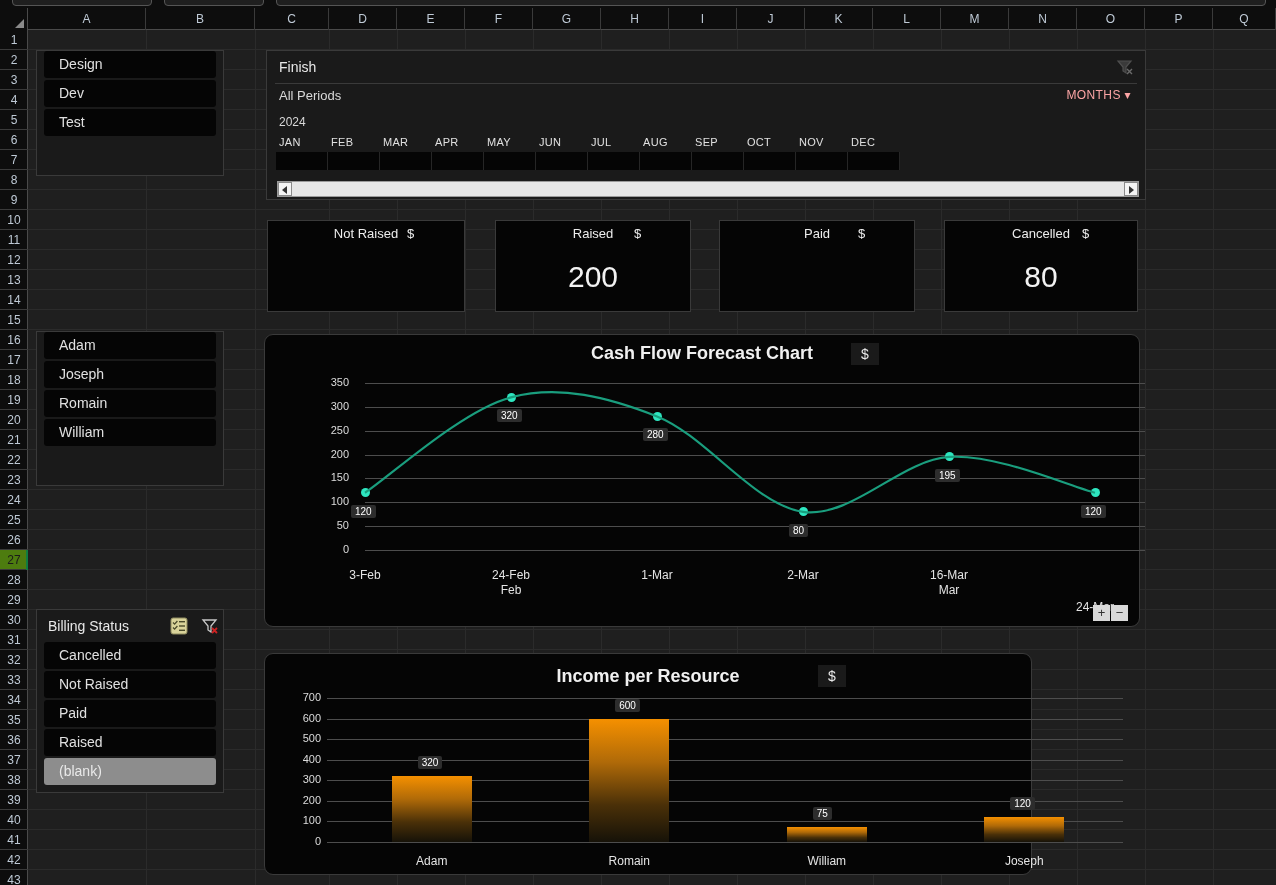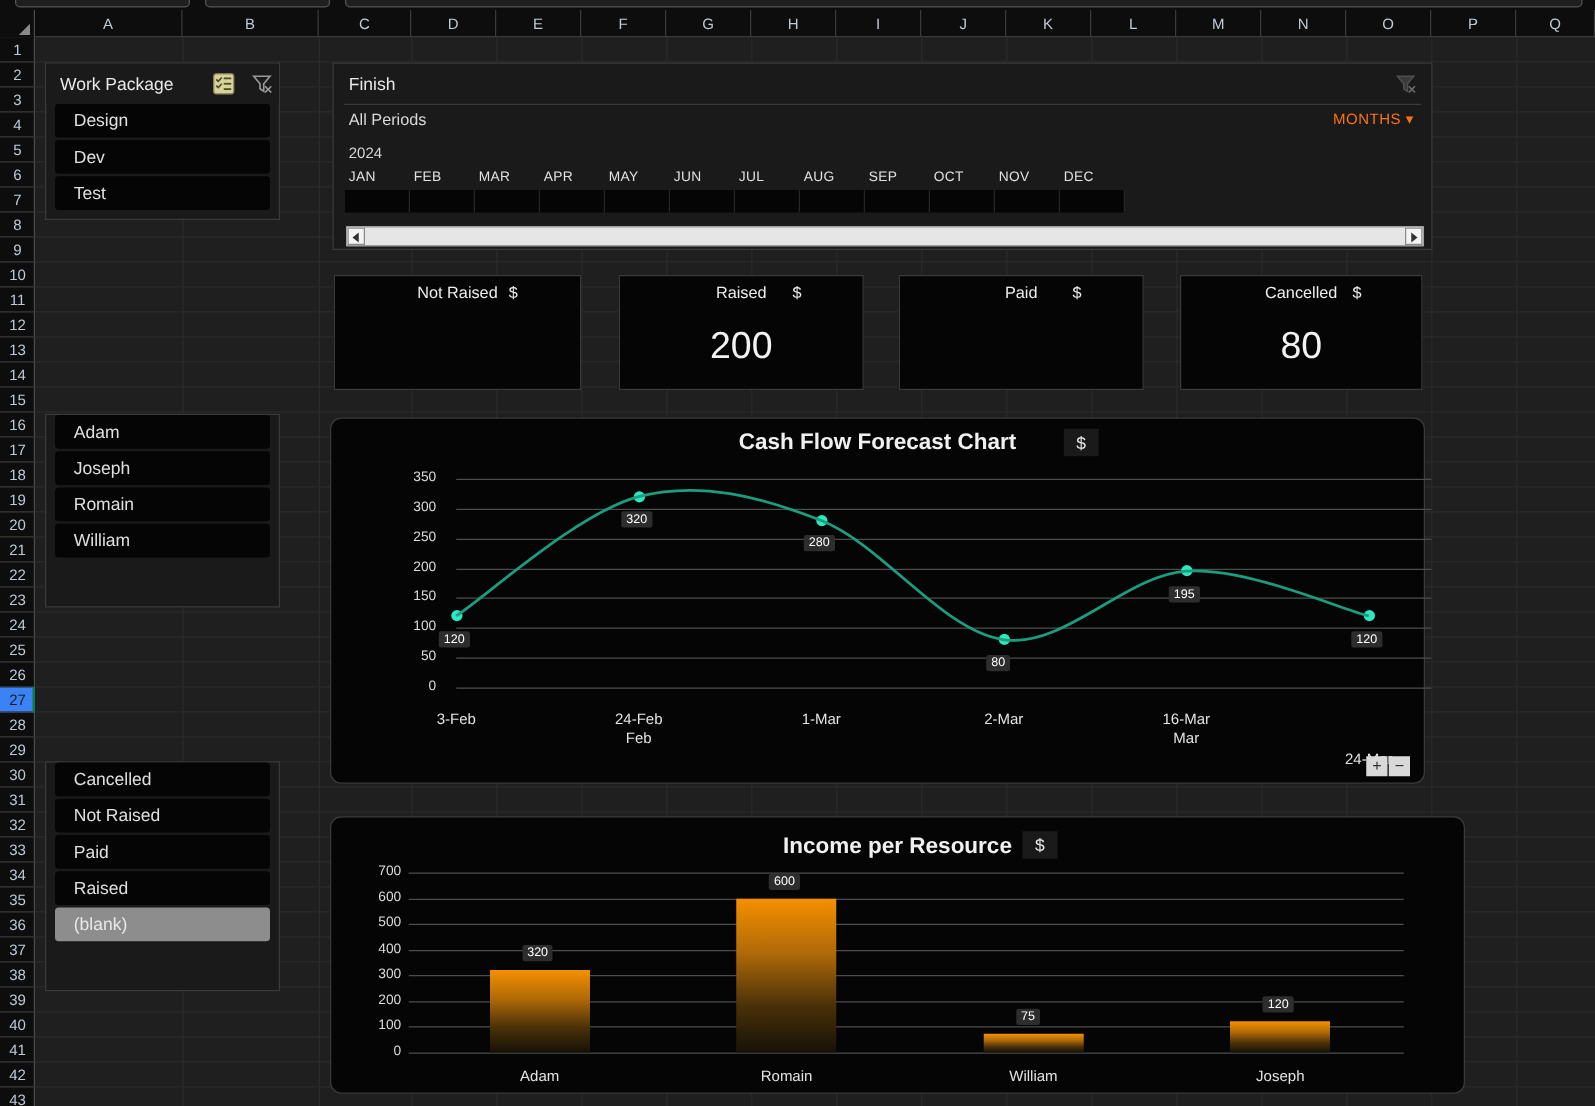--- a/index.html
+++ b/index.html
@@ -21,21 +21,21 @@
                 border-right:1px solid #4a4a4a; }
   #corner-box .tri { position:absolute; right:3px; bottom:2px; width:0; height:0;
                      border-left:9px solid transparent; border-bottom:9px solid #8a8a8a; }
   .col-cell { position:absolute; top:0; height:22px; line-height:22px; text-align:center;
               font-size:12px; color:#bfcad6; border-right:1px solid #3a3a3a; }
 
   #row-header { position:absolute; left:0; top:30px; width:28px; height:855px; background:#0d0d0d;
                 border-right:1px solid #4a4a4a; }
   .row-cell { position:absolute; left:0; width:28px; height:20px; line-height:20px; text-align:center;
               font-size:12px; color:#bfcad6; border-bottom:1px solid #3a3a3a; }
-  .row-cell.active { background:#3b82f6; color:#1a1a1a; }
+  .row-cell.active { background:#4d7c0f; color:#1a1a1a; }
   .row-cell.active::after { content:""; position:absolute; right:0; top:0; width:2px; height:20px; background:#107c41; }
 
   #grid-body { position:absolute; left:28px; top:30px; width:1248px; height:855px; background:#1f1f1f; }
   .grid-vline { position:absolute; top:0; width:1px; height:855px; background:#2b2b2b; }
   .grid-hline { position:absolute; left:0; width:1248px; height:1px; background:#2b2b2b; }
 
   
   .slicer { position:absolute; background:#1a1a1a; border:1px solid #3a3a3a; }
   .slicer-head { position:relative; height:32px; background:#1a1a1a; }
   .slicer-title { position:absolute; left:11px; top:8px; font-size:14px; color:#e8e8e8; }
@@ -47,21 +47,21 @@
                  background:#050505; color:#e0e0e0; font-size:14px; border-radius:3px; }
   .slicer-item.disabled { background:#8d8d8d; color:#e9e9e9; }
 
   
   #timeline { position:absolute; left:266px; top:50px; width:880px; height:150px;
               background:#1a1a1a; border:1px solid #3a3a3a; }
   #tl-title { position:absolute; left:12px; top:8px; font-size:14px; color:#e8e8e8; }
   #tl-clear { position:absolute; right:10px; top:6px; width:20px; height:20px; }
   #tl-rule  { position:absolute; left:8px; top:32px; width:862px; height:1px; background:#3a3a3a; }
   #tl-period { position:absolute; left:12px; top:37px; font-size:13px; color:#d8d8d8; }
-  #tl-level  { position:absolute; right:14px; top:37px; font-size:12px; color:#f97316; letter-spacing:.4px; }
+  #tl-level  { position:absolute; right:14px; top:37px; font-size:12px; color:#fca5a5; letter-spacing:.4px; }
   #tl-year   { position:absolute; left:12px; top:64px; font-size:12px; color:#d8d8d8; }
   .tl-month  { position:absolute; top:85px; font-size:11px; color:#e0e0e0; letter-spacing:.3px; }
   .tl-block  { position:absolute; top:101px; height:18px; background:#050505; border-right:1px solid #262626; }
   #tl-scroll { position:absolute; left:10px; top:130px; width:862px; height:16px; background:#e6e6e6;
                border:1px solid #9a9a9a; }
   .tl-arrow  { position:absolute; top:0; width:14px; height:14px; background:#f4f4f4; border:1px solid #8a8a8a; }
   .tl-arrow .g { position:absolute; top:3px; width:0; height:0; border-top:4px solid transparent; border-bottom:4px solid transparent; }
   #tl-arrow-l { left:0; } #tl-arrow-l .g { left:3px; border-right:5px solid #333; }
   #tl-arrow-r { right:0; } #tl-arrow-r .g { right:3px; border-left:5px solid #333; }
 
@@ -217,56 +217,56 @@
     <div class="grid-hline" style="top: 719px;"></div>
     <div class="grid-hline" style="top: 739px;"></div>
     <div class="grid-hline" style="top: 759px;"></div>
     <div class="grid-hline" style="top: 779px;"></div>
     <div class="grid-hline" style="top: 799px;"></div>
     <div class="grid-hline" style="top: 819px;"></div>
     <div class="grid-hline" style="top: 839px;"></div>
   </div>
 
 <div class="slicer" id="slicer-0" style="left:36px;top:50px;width:188px;height:126px;">
+  <div class="slicer-items">
+      <div class="slicer-item">Design</div>
+      <div class="slicer-item">Dev</div>
+      <div class="slicer-item">Test</div>
+    </div>
+</div>
+
+<div class="slicer" id="slicer-1" style="left:36px;top:331px;width:188px;height:155px;">
+  <div class="slicer-items">
+      <div class="slicer-item">Adam</div>
+      <div class="slicer-item">Joseph</div>
+      <div class="slicer-item">Romain</div>
+      <div class="slicer-item">William</div>
+    </div>
+</div>
+
+<div class="slicer" id="slicer-2" style="left:36px;top:609px;width:188px;height:184px;">
   <div class="slicer-head">
-    <span class="slicer-title">Work Package</span>
+    <span class="slicer-title">Billing Status</span>
     <span class="ic-btn ic-multi">
       <svg width="20" height="20" viewBox="0 0 20 20">
         <rect x="2" y="2" width="16" height="16" rx="2" fill="#d9d39a" stroke="#8e8a5e"></rect>
         <path d="M4 6.5l1.6 1.6L8.4 5" stroke="#4a4a2a" stroke-width="1.3" fill="none"></path>
         <path d="M4 11.5l1.6 1.6L8.4 10" stroke="#4a4a2a" stroke-width="1.3" fill="none"></path>
         <rect x="10" y="5" width="6" height="1.4" fill="#4a4a2a"></rect>
         <rect x="10" y="9.3" width="6" height="1.4" fill="#4a4a2a"></rect>
         <rect x="10" y="13.6" width="6" height="1.4" fill="#4a4a2a"></rect>
       </svg>
     </span>
     <span class="ic-btn ic-clear">
       <svg width="20" height="20" viewBox="0 0 20 20">
-        <path d="M3 4h13l-5 6v6l-3-2v-4z" fill="none" stroke="#9a9a9a" stroke-width="1.3"></path>
-        <path d="M12 12l5 5M17 12l-5 5" stroke="#9a9a9a" stroke-width="1.4"></path>
+        <path d="M3 4h13l-5 6v6l-3-2v-4z" fill="none" stroke="#c8c8c8" stroke-width="1.3"></path>
+        <path d="M12 12l5 5M17 12l-5 5" stroke="#cc2222" stroke-width="1.8"></path>
       </svg>
     </span>
   </div>
-  <div class="slicer-items">
-      <div class="slicer-item">Design</div>
-      <div class="slicer-item">Dev</div>
-      <div class="slicer-item">Test</div>
-    </div>
-</div>
-
-<div class="slicer" id="slicer-1" style="left:36px;top:331px;width:188px;height:155px;">
-  <div class="slicer-items">
-      <div class="slicer-item">Adam</div>
-      <div class="slicer-item">Joseph</div>
-      <div class="slicer-item">Romain</div>
-      <div class="slicer-item">William</div>
-    </div>
-</div>
-
-<div class="slicer" id="slicer-2" style="left:36px;top:609px;width:188px;height:184px;">
   <div class="slicer-items">
       <div class="slicer-item">Cancelled</div>
       <div class="slicer-item">Not Raised</div>
       <div class="slicer-item">Paid</div>
       <div class="slicer-item">Raised</div>
       <div class="slicer-item disabled">(blank)</div>
     </div>
 </div>
 
 <div id="timeline">
@@ -378,21 +378,21 @@
       <div class="cat-lbl" style="left: 201px; width: 90px; top: 248px;">Feb</div>
       <div class="cat-lbl" style="left: 639px; width: 90px; top: 248px;">Mar</div>
     </div>
   <svg id="line-svg" style="position:absolute;left:0;top:0;" width="876" height="293">
       <path d="M100,157.74285714285713 C124.33333333333333,141.83809523809524 197.33333333333334,75.03809523809524 246,62.31428571428572 C294.6666666666667,49.590476190476195 343.3333333333333,62.31428571428572 392,81.4 C440.6666666666667,100.4857142857143 489.3333333333333,170.0690476190476 538,176.82857142857142 C586.6666666666666,183.58809523809524 635.3333333333334,125.13809523809523 684,121.95714285714286 C732.6666666666666,118.77619047619048 805.6666666666666,151.7785714285714 830,157.74285714285713" fill="none" stroke="#1a9e7e" stroke-width="2.2"></path>
     </svg>
   <div class="zoom-btn" style="left:828px;top:270px;">+</div>
   <div class="zoom-btn" style="left:846px;top:270px;">−</div>
 </div>
 
-<div class="chart-card" id="bar-card" style="left:264px;top:653px;width:908px;height:222px;">
+<div class="chart-card" id="bar-card" style="left:264px;top:653px;width:768px;height:222px;">
   <div class="chart-title" style="top:12px;">Income per Resource</div>
   <div class="chart-cur-box" style="left:553px;top:11px;">$</div>
   <div id="bar-plot">
       <div class="gline" style="left: 62px; width: 796px; top: 188px;"></div>
       <div class="ax-lbl" style="left: 10px; width: 46px; top: 181px;">0</div>
       <div class="gline" style="left: 62px; width: 796px; top: 167.429px;"></div>
       <div class="ax-lbl" style="left: 10px; width: 46px; top: 160.429px;">100</div>
       <div class="gline" style="left: 62px; width: 796px; top: 146.857px;"></div>
       <div class="ax-lbl" style="left: 10px; width: 46px; top: 139.857px;">200</div>
       <div class="gline" style="left: 62px; width: 796px; top: 126.286px;"></div>

